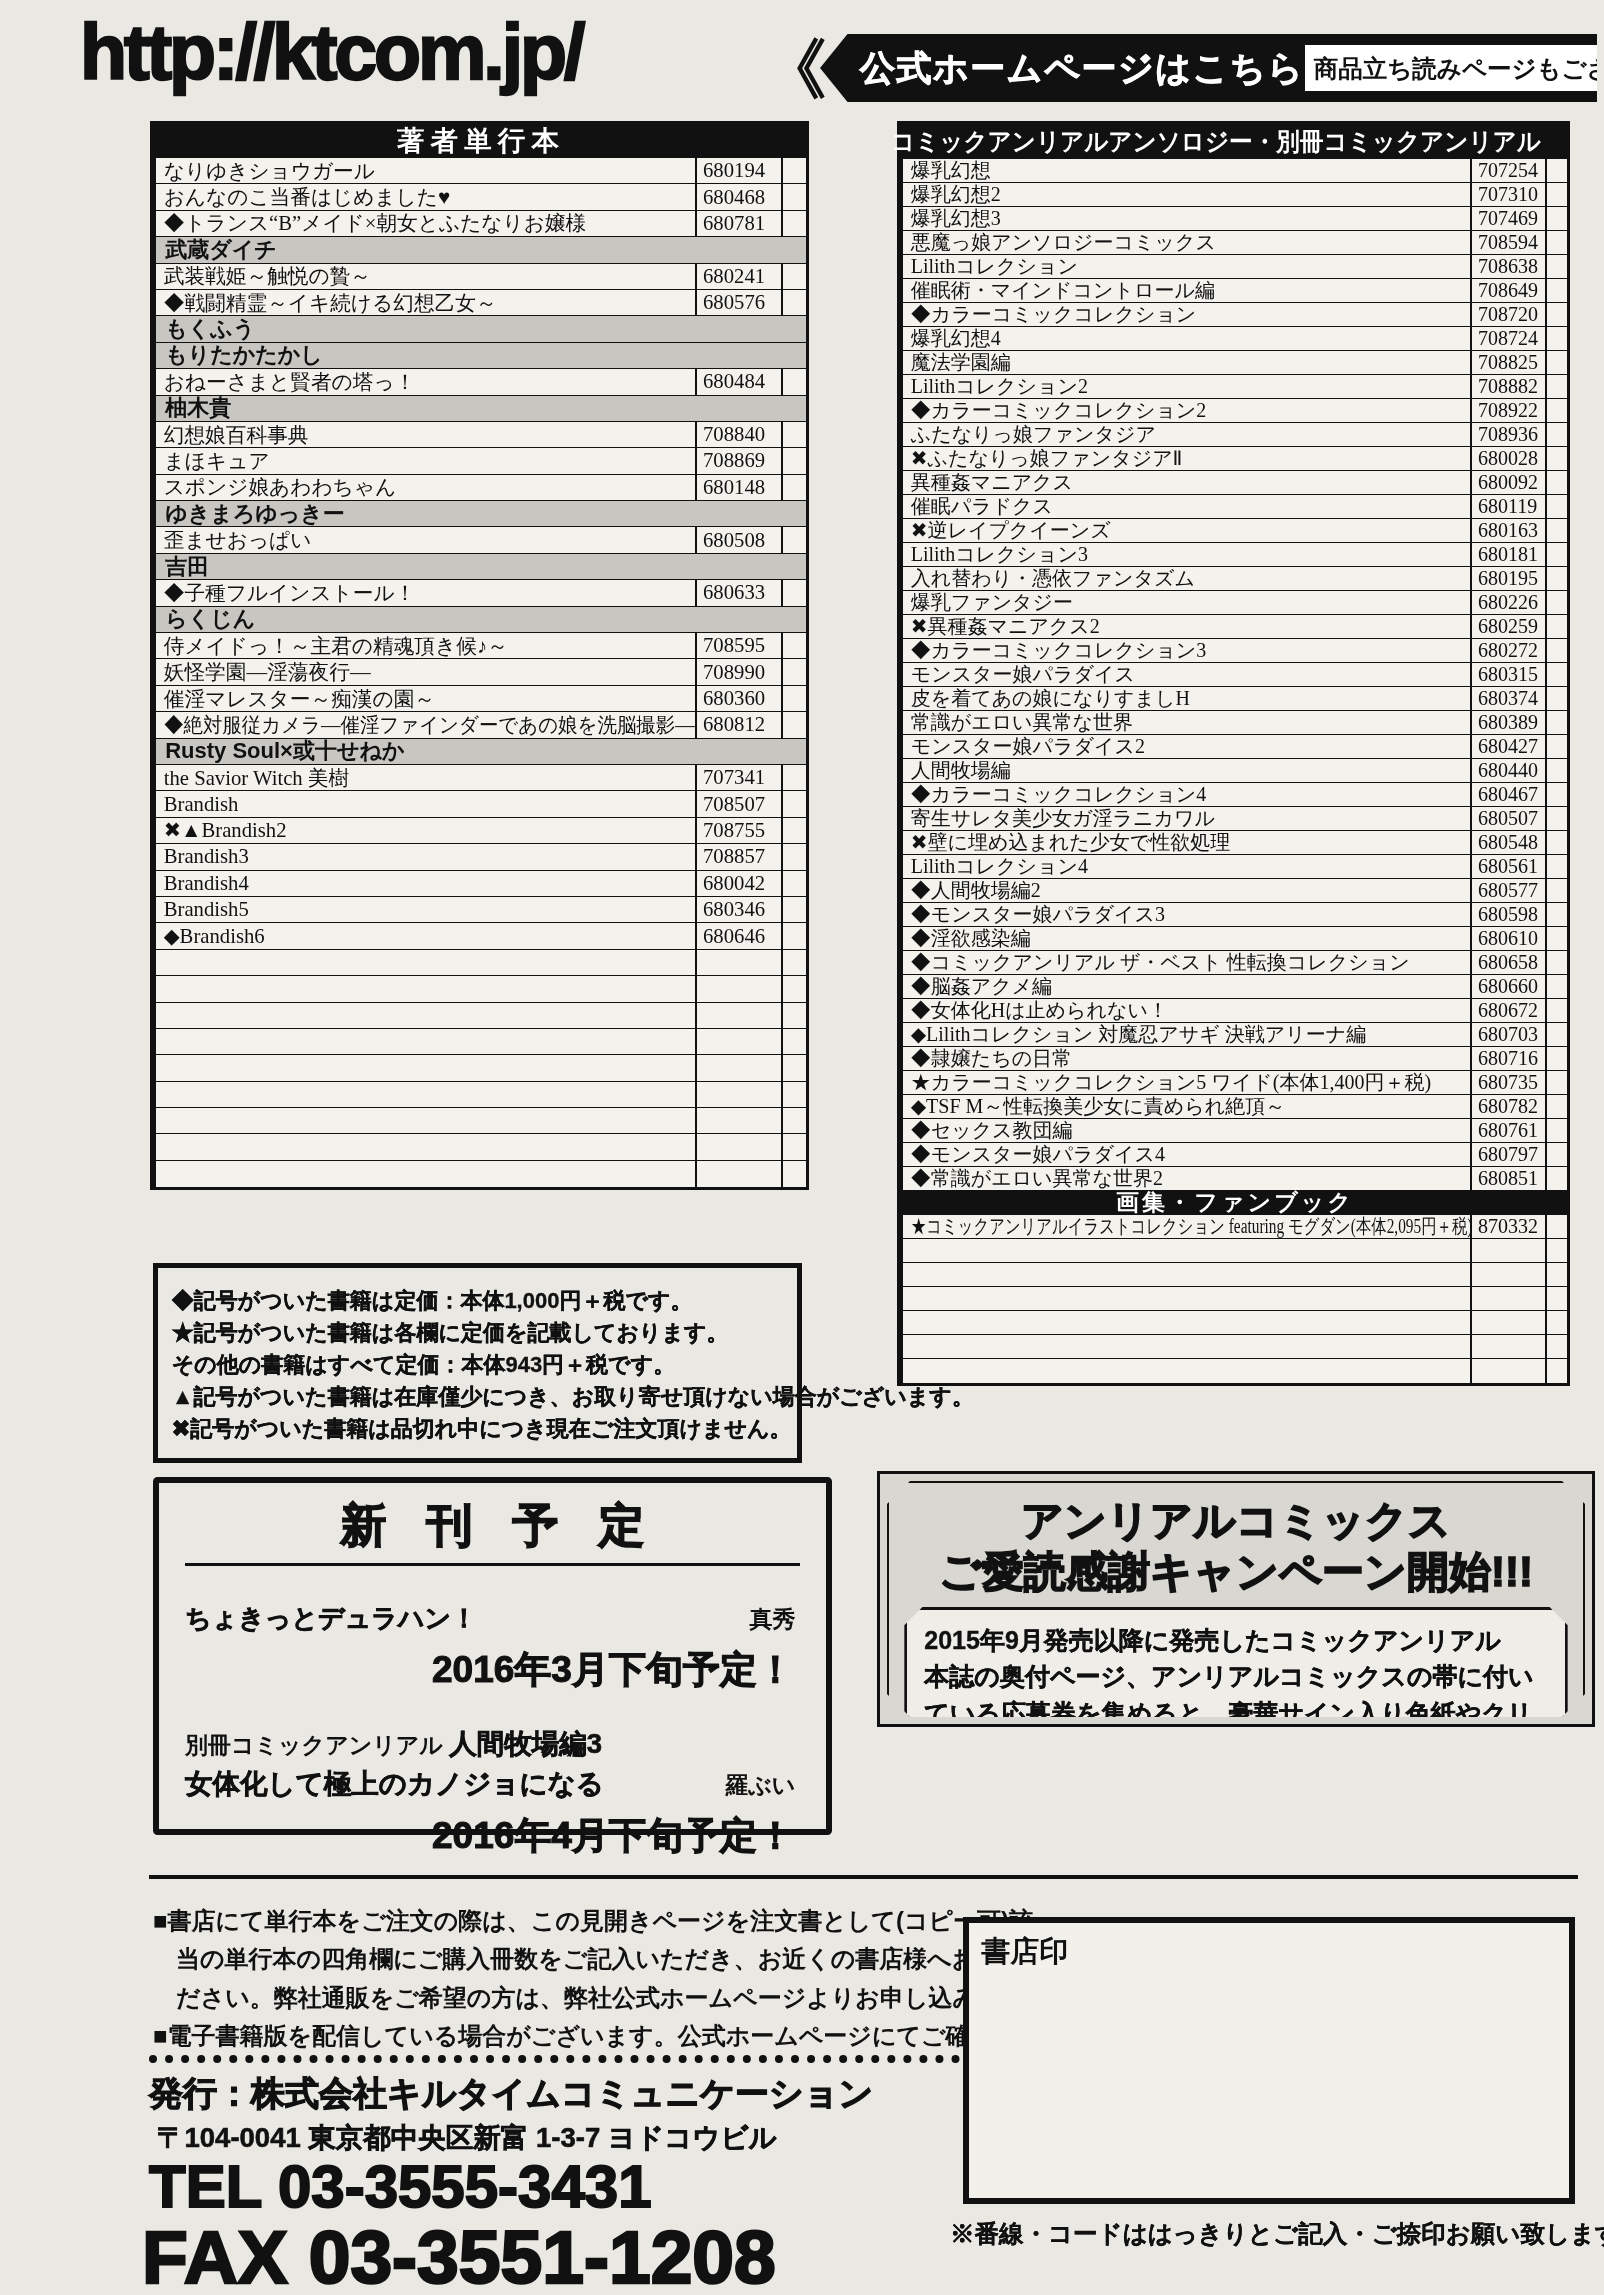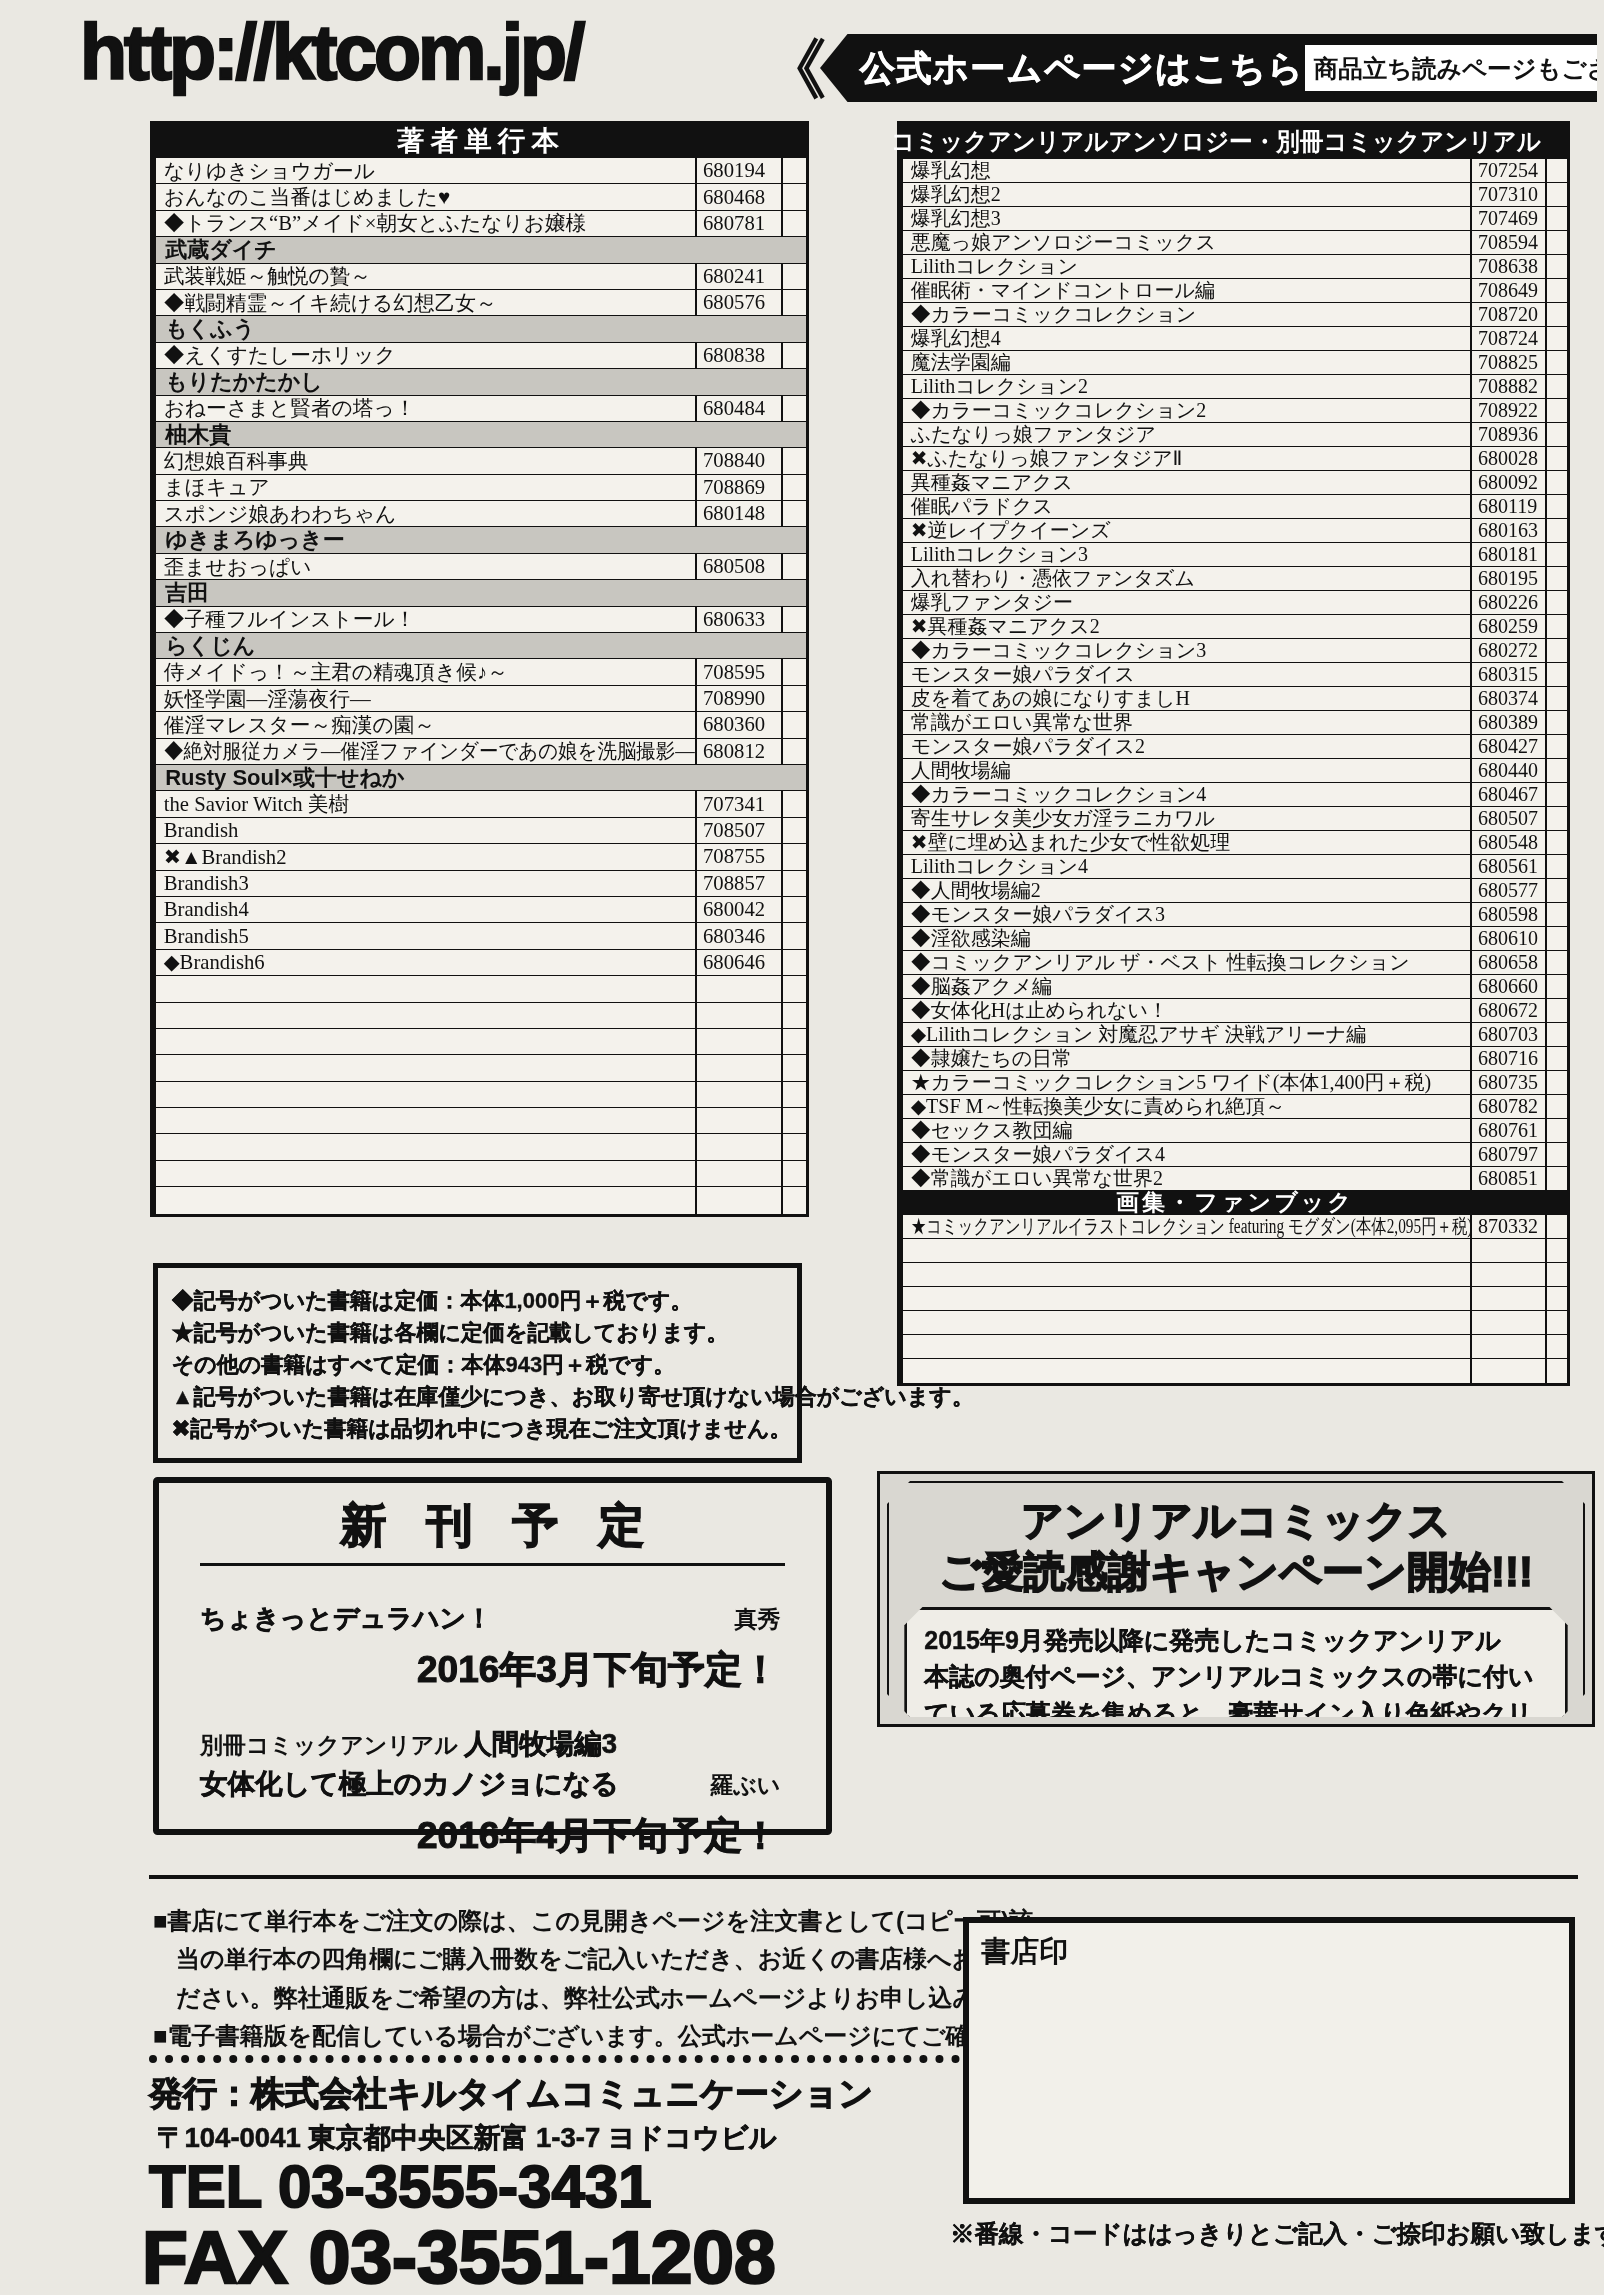--- a/index.html
+++ b/index.html
@@ -35,21 +35,21 @@
   .right-table .cb{width:20px;}
   .trow.author{background:#c8c6c0;font-weight:bold;font-size:22px;align-items:center;padding-left:9.2px;font-family:"Liberation Sans",sans-serif;}
   .trow.section{background:#111;color:#fff;font-weight:bold;font-size:23px;align-items:center;justify-content:center;letter-spacing:3.1px;}
   .fitx{display:inline-block;white-space:nowrap;transform-origin:left center;}
 
   
   .notes-box{position:absolute;left:153px;top:1263px;width:649px;height:200px;border:5.4px solid #111;box-sizing:border-box;padding:17px 13.8px;}
   .notes-box div{font-size:22px;font-weight:bold;line-height:1.45;white-space:nowrap;-webkit-text-stroke:0.3px #111;}
 
   
-  .upcoming-box{position:absolute;left:153px;top:1477px;width:679px;height:358px;border:6.9px solid #111;border-radius:4.6px;box-sizing:border-box;padding:0 41px;}
+  .upcoming-box{position:absolute;left:153px;top:1477px;width:679px;height:358px;border:6.9px solid #111;border-radius:4.6px;box-sizing:border-box;padding:0 26px;}
   .up-title{margin-top:12.2px;text-align:center;font-size:46px;font-weight:bold;letter-spacing:40px;text-indent:40px;-webkit-text-stroke:1.5px #111;white-space:nowrap;}
   .up-rule{margin-top:6.1px;border-top:3.1px solid #111;}
   .up-row{display:flex;justify-content:space-between;align-items:baseline;}
   .up-row1{margin-top:35px;}
   .up-t1{font-size:26px;font-weight:bold;-webkit-text-stroke:0.6px #111;}
   .up-author{font-size:23px;font-weight:bold;padding-right:4.6px;}
   .up-date{margin-top:9.2px;text-align:right;padding-right:6.1px;font-size:37px;font-weight:bold;-webkit-text-stroke:1.1px #111;}
   .up-series{margin-top:31px;font-size:23px;font-weight:bold;white-space:nowrap;}
   .up-series b{font-size:27.5px;-webkit-text-stroke:0.6px #111;}
   .up-row2{margin-top:3.1px;}
@@ -124,27 +124,20 @@
           <div class="cb"></div>
         </div>
         <div class="trow item">
           <div class="ct">
             <span class="fitx">◆戦闘精霊～イキ続ける幻想乙女～</span>
           </div>
           <div class="cc">680576</div>
           <div class="cb"></div>
         </div>
         <div class="trow author">もくふう</div>
-        <div class="trow item">
-          <div class="ct">
-            <span class="fitx">◆えくすたしーホリック</span>
-          </div>
-          <div class="cc">680838</div>
-          <div class="cb"></div>
-        </div>
         <div class="trow author">もりたかたかし</div>
         <div class="trow item">
           <div class="ct">
             <span class="fitx">おねーさまと賢者の塔っ！</span>
           </div>
           <div class="cc">680484</div>
           <div class="cb"></div>
         </div>
         <div class="trow author">柚木貴</div>
         <div class="trow item">

